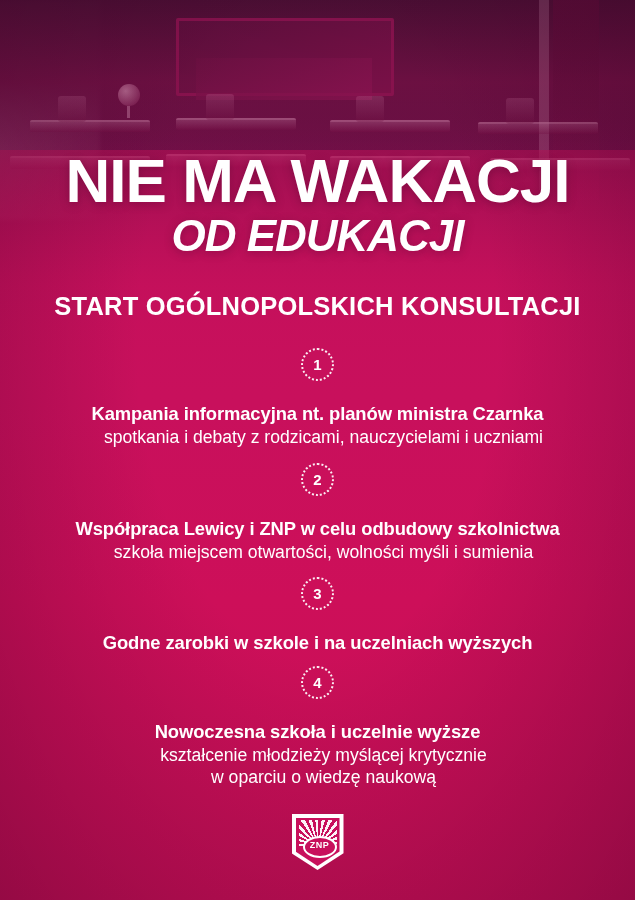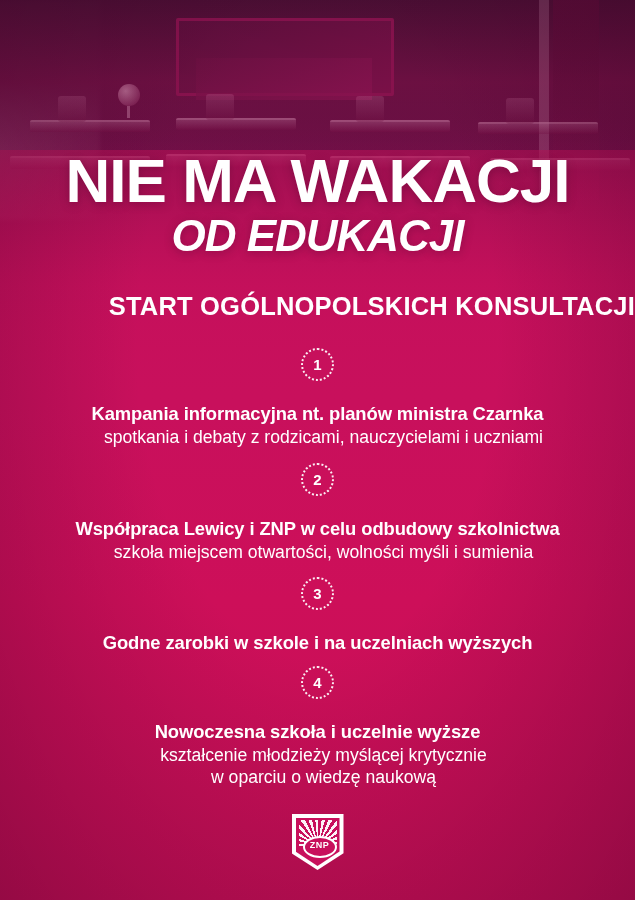--- a/index.html
+++ b/index.html
@@ -123,21 +123,21 @@
   }
   .headline-2 {
     top: 216px;
     font-size: 44px;
     font-style: italic;
   }
   .subhead {
     position: absolute;
     top: 292px;
     left: 0; right: 0;
-    text-align: right;
+    text-align: center;
     font-size: 25.5px;
     font-weight: bold;
     letter-spacing: 0.2px;
   }
 
   .numbers-block {
     position: absolute;
     top: 348px;
     left: 0;
     right: 0;

